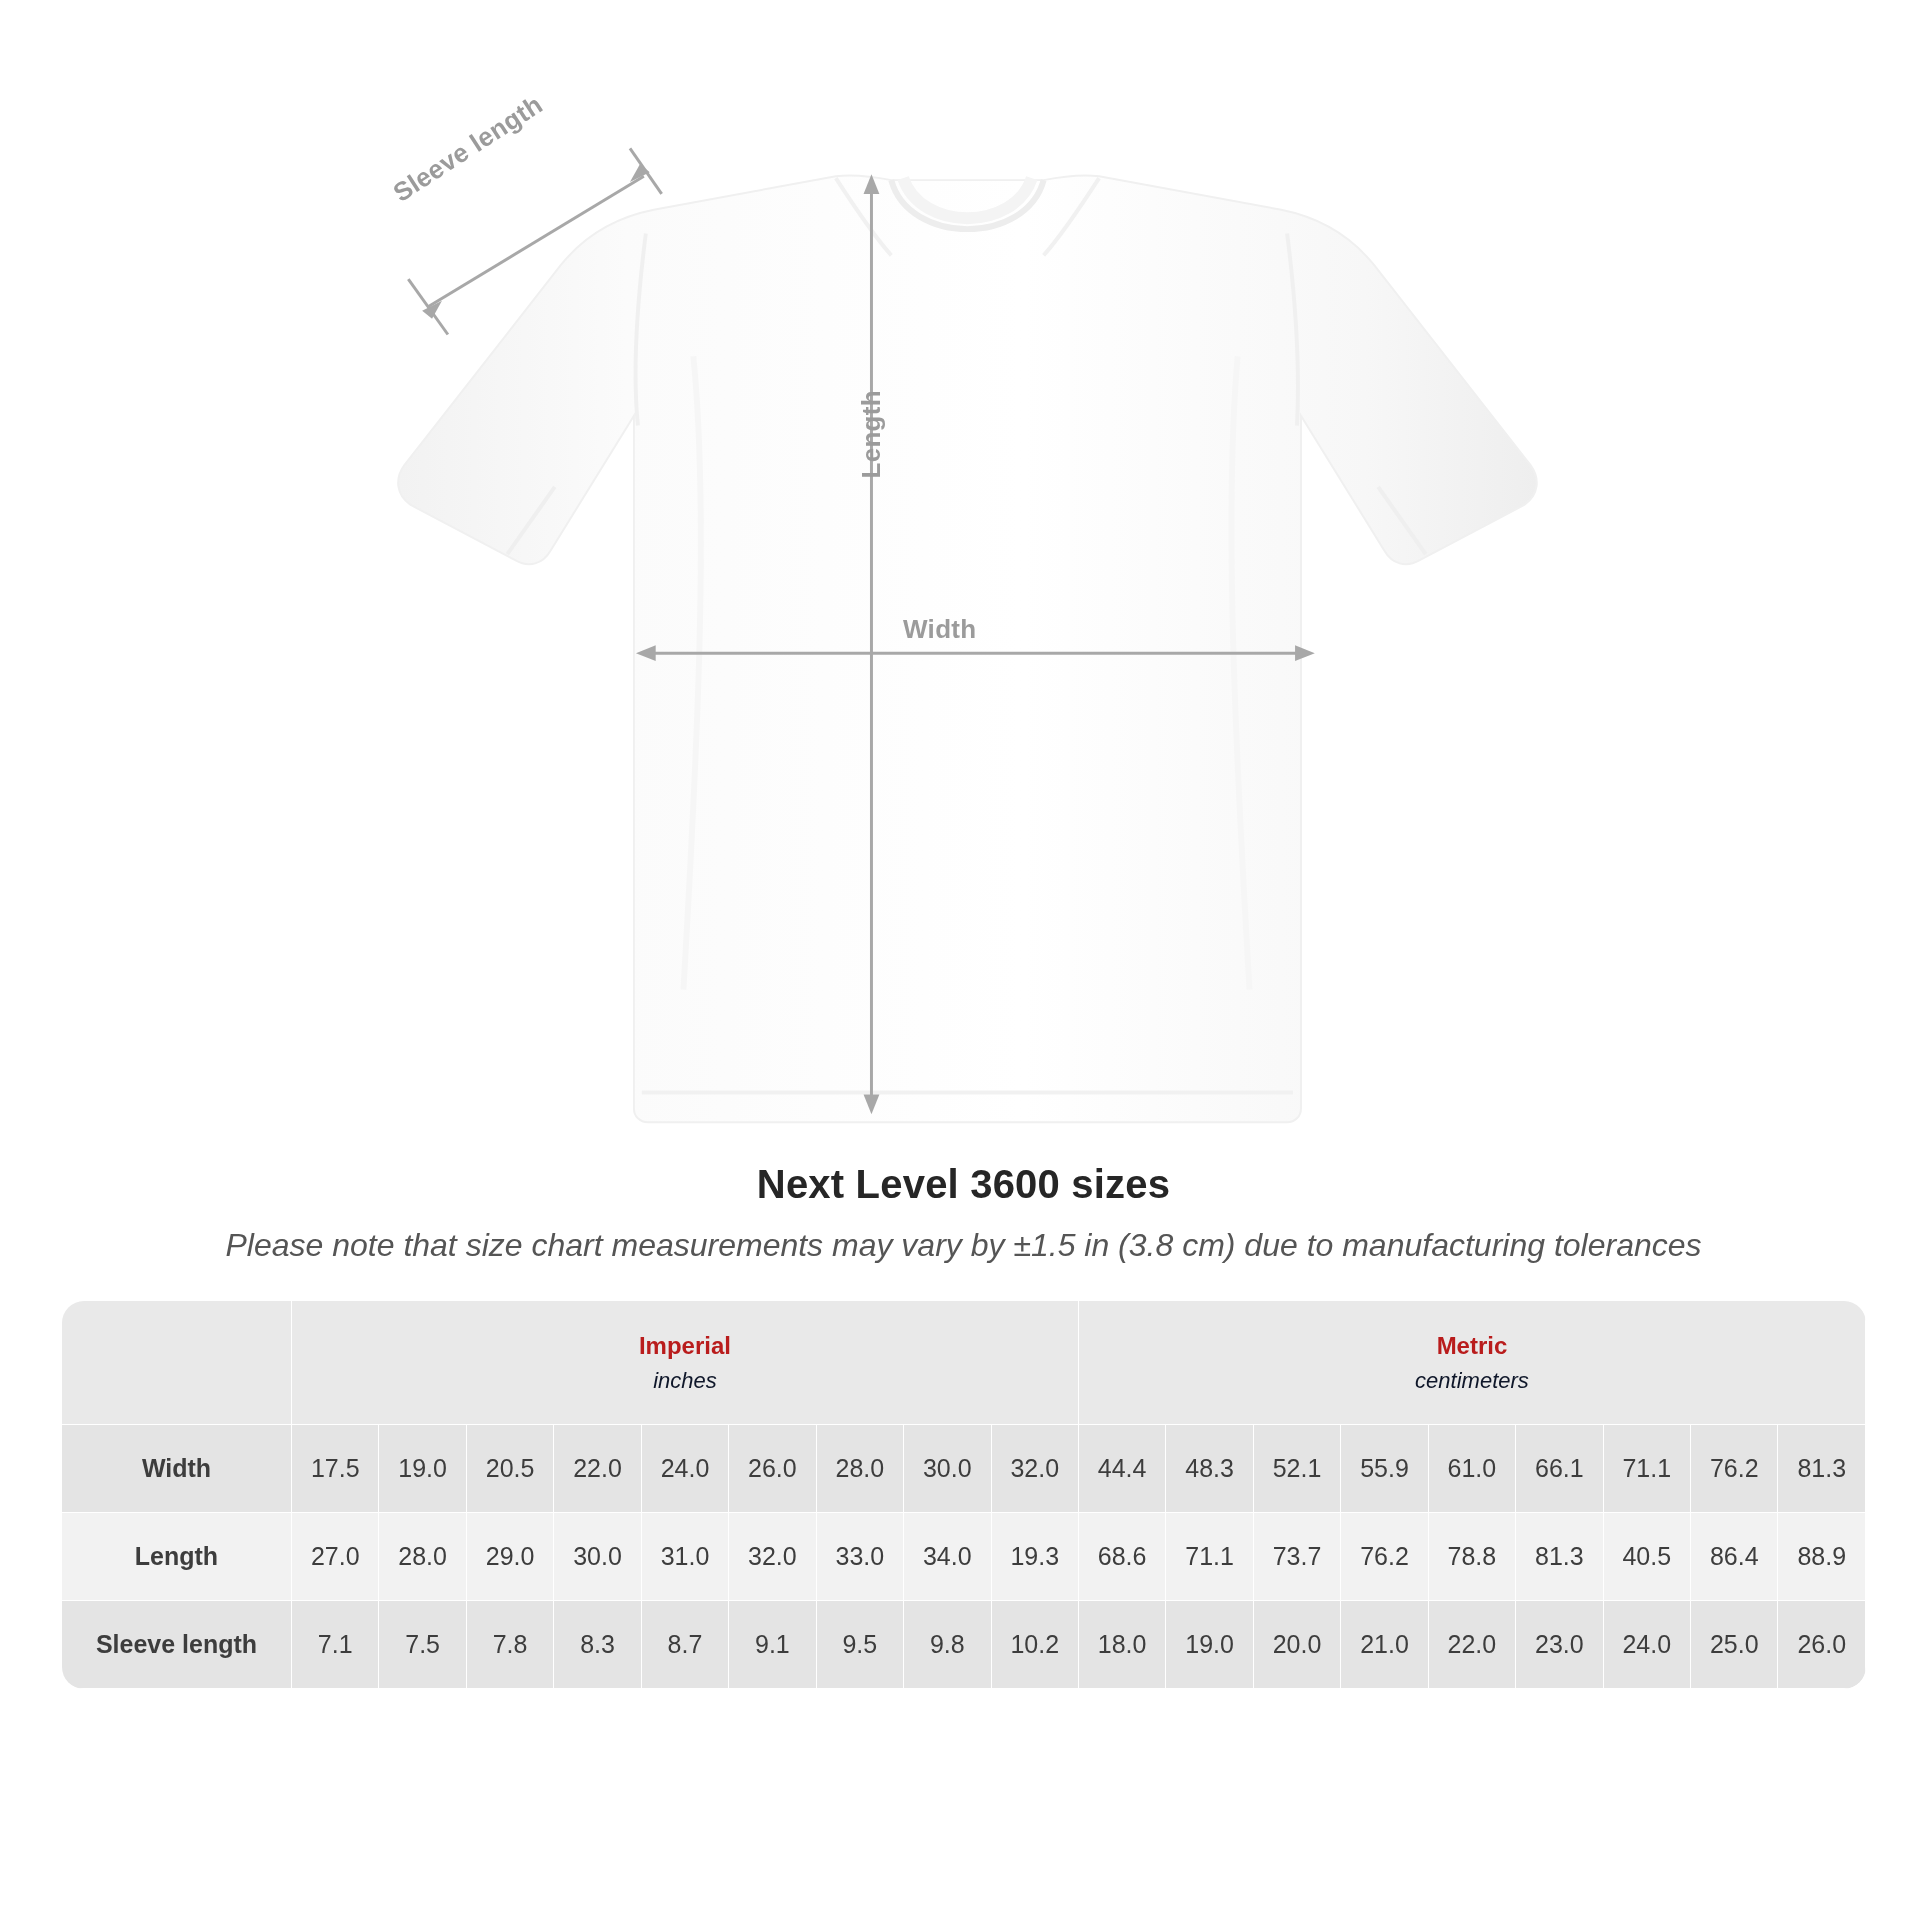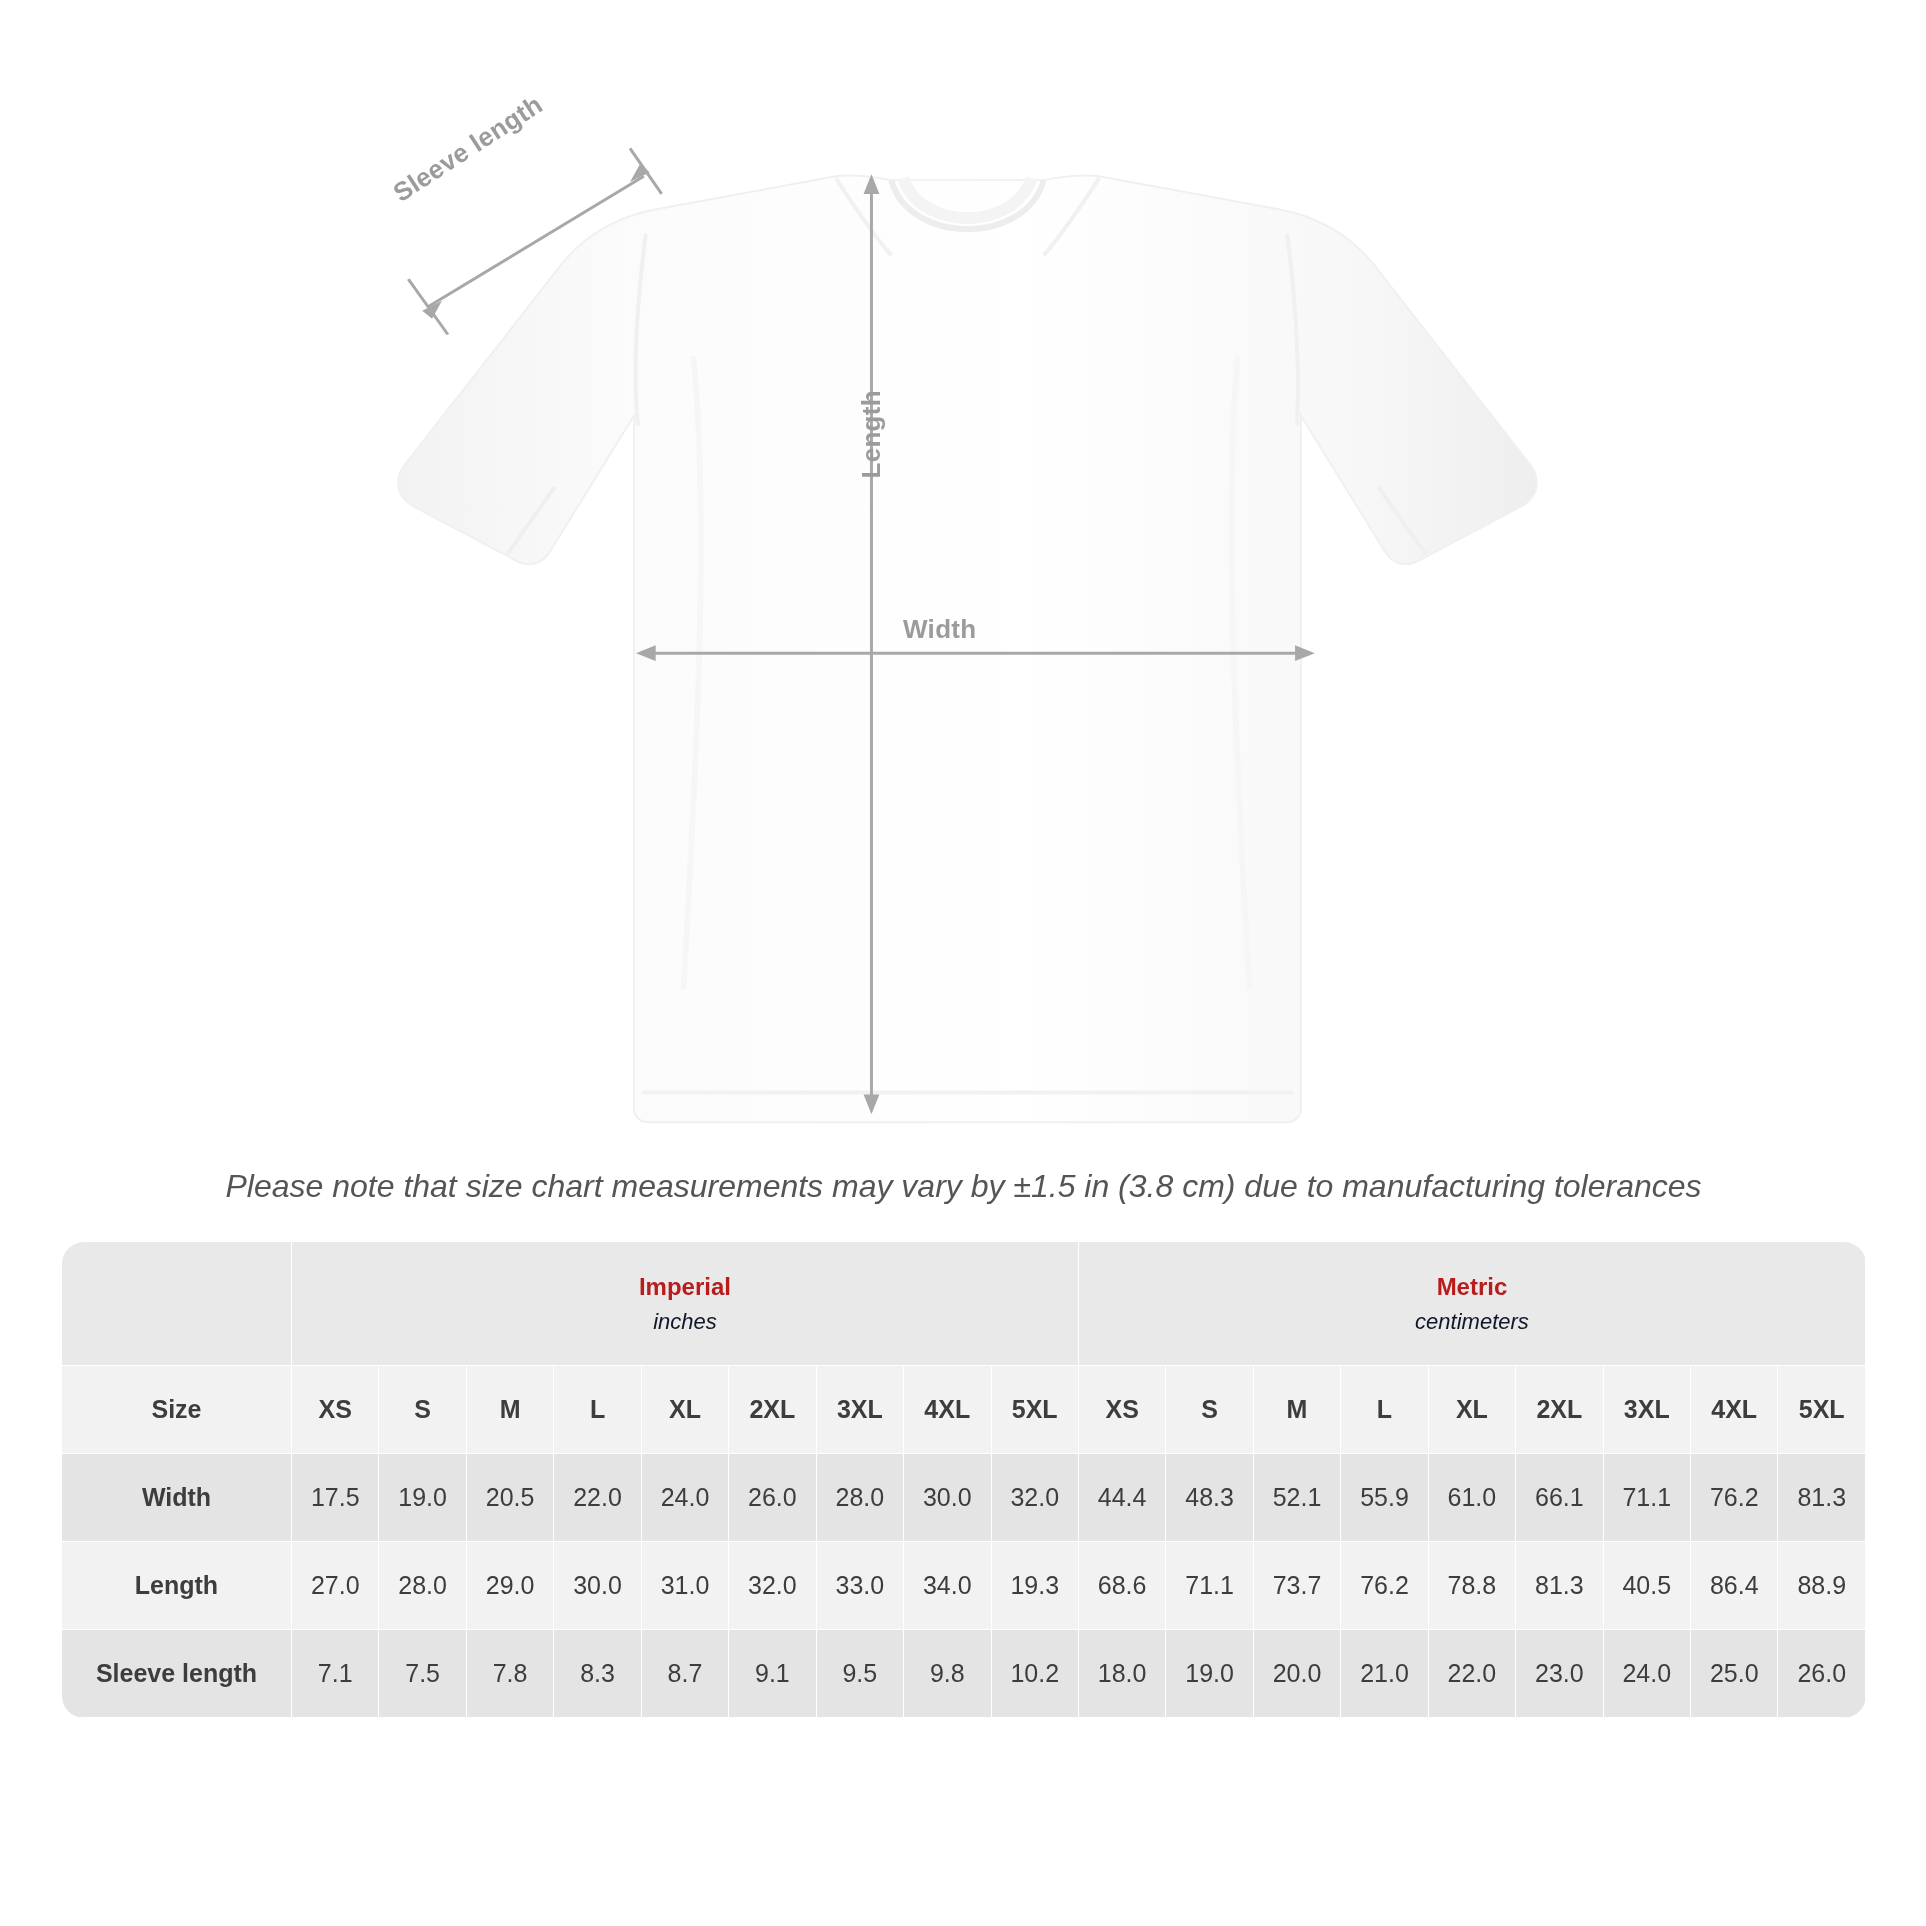--- a/index.html
+++ b/index.html
@@ -217,20 +217,21 @@
       <line x1="412" y1="282" x2="452" y2="338" stroke="#a8a8a8" stroke-width="3"></line>
       <line x1="636" y1="150" x2="668" y2="196" stroke="#a8a8a8" stroke-width="3"></line>
     </svg>
 
     <div class="dim-label sleeve">Sleeve length</div>
     <div class="dim-label length">Length</div>
     <div class="dim-label width">Width</div>
   </div>
 
   <div class="title-block">
+    <div class="chart-title">Next Level 3600 sizes</div>
     <div class="chart-subtitle">Please note that size chart measurements may vary by ±1.5 in (3.8 cm) due to manufacturing tolerances</div>
   </div>
 
   <div class="table-wrap">
     <table class="size-table">
       <colgroup>
         <col class="col-label">
       </colgroup>
 
       <tbody>
@@ -239,41 +240,20 @@
         <td class="sys-cell" colspan="9">
           <div class="sys-name">Imperial</div>
           <div class="sys-unit">inches</div>
         </td>
         <td class="sys-cell" colspan="9">
           <div class="sys-name">Metric</div>
           <div class="sys-unit">centimeters</div>
         </td>
       </tr>
 
-      <tr class="row-b">
-        <td class="row-label">Size</td>
-        <td class="size-head">XS</td>
-        <td class="size-head">S</td>
-        <td class="size-head">M</td>
-        <td class="size-head">L</td>
-        <td class="size-head">XL</td>
-        <td class="size-head">2XL</td>
-        <td class="size-head">3XL</td>
-        <td class="size-head">4XL</td>
-        <td class="size-head">5XL</td>
-        <td class="size-head">XS</td>
-        <td class="size-head">S</td>
-        <td class="size-head">M</td>
-        <td class="size-head">L</td>
-        <td class="size-head">XL</td>
-        <td class="size-head">2XL</td>
-        <td class="size-head">3XL</td>
-        <td class="size-head">4XL</td>
-        <td class="size-head">5XL</td>
-      </tr>
 
       <tr class="row-a">
         <td class="row-label">Width</td>
         <td class="data-cell">17.5</td>
         <td class="data-cell">19.0</td>
         <td class="data-cell">20.5</td>
         <td class="data-cell">22.0</td>
         <td class="data-cell">24.0</td>
         <td class="data-cell">26.0</td>
         <td class="data-cell">28.0</td>

